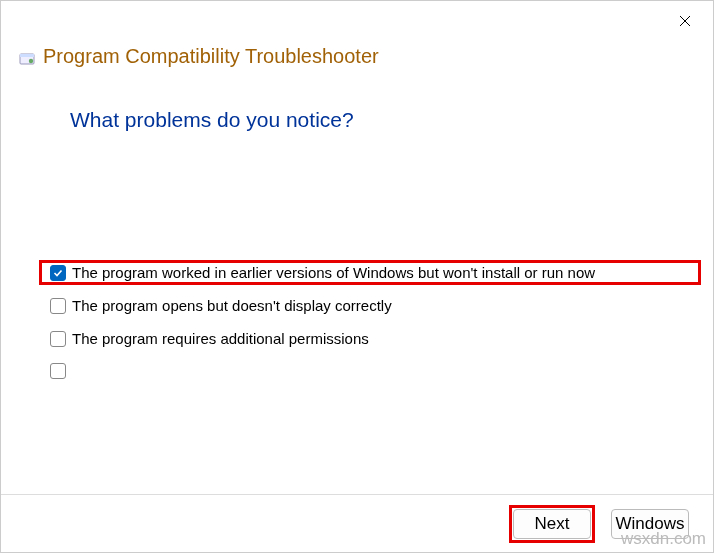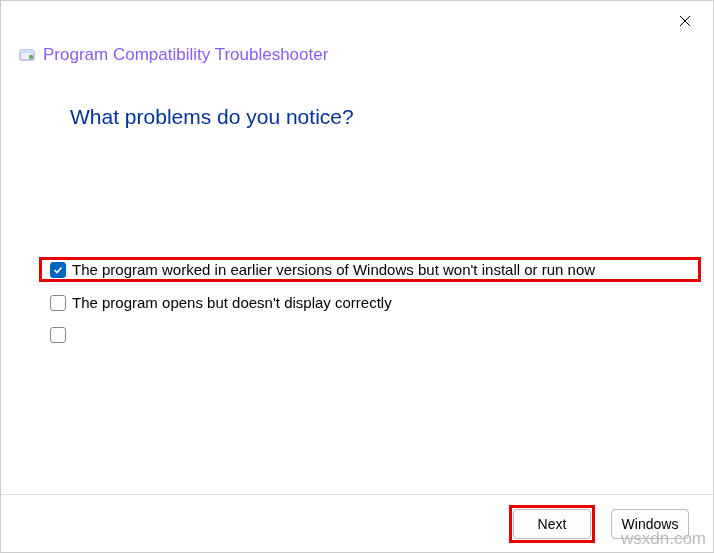--- a/index.html
+++ b/index.html
@@ -31,22 +31,22 @@
       font-size: 16px;
       color: #000;
       font-weight: 300;
     }
     .close-btn svg { width: 12px; height: 12px; }
     .header {
       display: flex;
       align-items: center;
       gap: 8px;
       padding: 44px 0 0 18px;
-      font-size: 17px;
-      color: #8b5cf6;
+      font-size: 20px;
+      color: #a16207;
     }
     .header-icon {
       width: 16px;
       height: 16px;
       display: inline-block;
     }
     .heading {
       color: #003399;
       font-size: 21px;
       font-weight: 400;
@@ -99,21 +99,21 @@
       align-items: center;
       gap: 12px;
       padding-right: 20px;
     }
     .btn {
       min-width: 78px;
       height: 30px;
       border: 1px solid #bbb;
       border-radius: 4px;
       background: #fdfdfd;
-      font-size: 14px;
+      font-size: 17px;
       color: #000;
       display: flex;
       align-items: center;
       justify-content: center;
       cursor: pointer;
     }
     .btn-wrap {
       border: 3px solid transparent;
       padding: 1px;
     }
@@ -162,20 +162,24 @@
           </svg>
       </span>
       <span class="option-label">The program worked in earlier versions of Windows but won't install or run now</span>
     </div>
 
     <div class="option-row">
       <span class="cb"></span>
       <span class="option-label">The program opens but doesn't display correctly</span>
     </div>
 
+    <div class="option-row">
+      <span class="cb"></span>
+      <span class="option-label">The program requires additional permissions</span>
+    </div>
 
     <div class="option-row">
       <span class="cb"></span>
     </div>
 
   </div>
 
   <div class="footer">
     <div class="btn-wrap highlight">
       <div class="btn">

